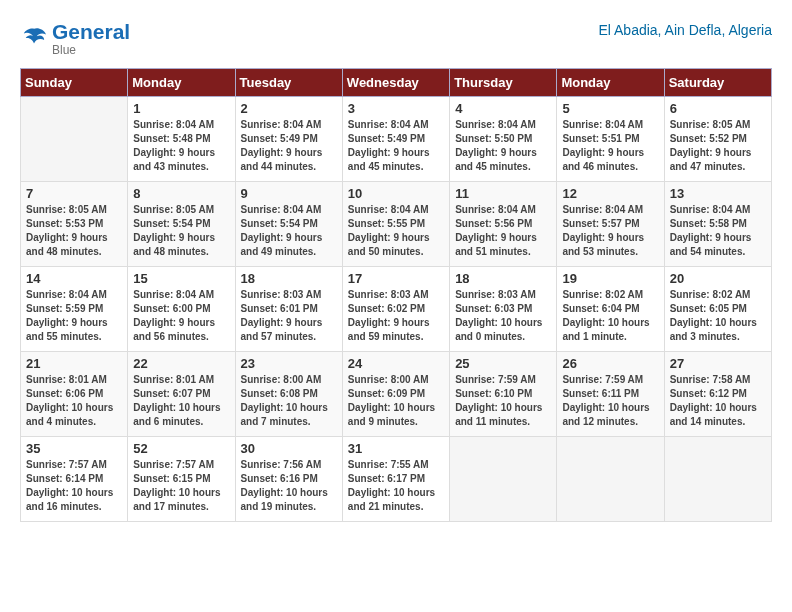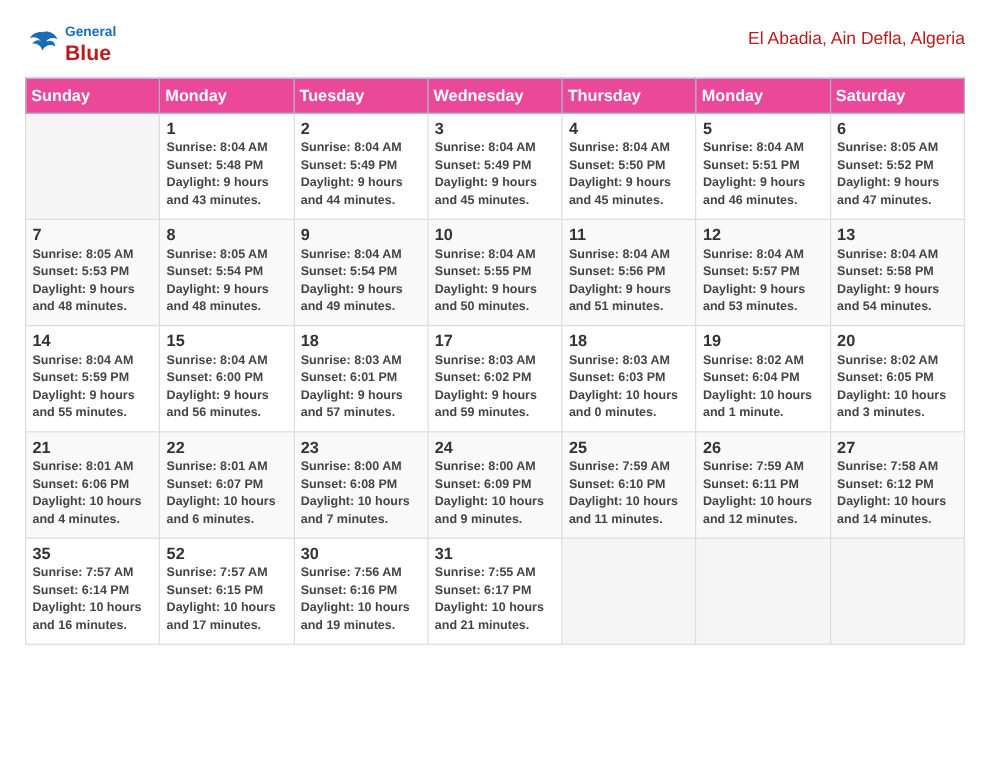--- a/index.html
+++ b/index.html
@@ -29,30 +29,30 @@
       text-align: right;
     }
     .month-title {
       font-size: 36px;
       font-weight: normal;
       color: #333;
       line-height: 1;
     }
     .location {
       font-size: 14px;
-      color: #b91c1c;
+      color: #0369a1;
       margin-top: 2px;
     }
     table {
       width: 100%;
       border-collapse: collapse;
       border: 1px solid #ccc;
     }
     thead tr {
-      background-color: #ec4899;
+      background-color: #7f1d1d;
       color: #fff;
     }
     thead th {
       padding: 6px 4px;
       font-size: 13px;
       font-weight: bold;
       text-align: left;
       border: 1px solid #aac;
     }
     tbody tr {
@@ -91,22 +91,22 @@
   </style>
 </head>
 <body>
 
 <div class="header">
   <div class="logo">
     <svg class="logo-bird" viewBox="0 0 30 26" xmlns="http://www.w3.org/2000/svg">
       <path d="M15 2 C18 0, 26 2, 28 8 C24 6, 20 7, 18 10 C22 8, 26 10, 26 14 C22 12, 17 13, 15 18 C14 14, 10 11, 6 12 C8 9, 12 8, 14 10 C12 7, 8 5, 4 7 C6 3, 12 1, 15 2Z" fill="#1a6db5"></path>
     </svg>
     <div style="line-height:1.15">
-      <div style="font-size:11px;font-weight:bold;color:#1a6db5;">General</div>
-      <div style="font-size:17px;font-weight:bold;color:#b91c1c;">Blue</div>
+      <div style="font-size:21px;font-weight:bold;color:#1a6db5;">General</div>
+      <div style="font-size:12px;font-weight:normal;color:#737373;">Blue</div>
     </div>
   </div>
   <div class="title-block">
     <div class="location">El Abadia, Ain Defla, Algeria</div>
   </div>
 </div>
 
 <table>
   <thead>
     <tr>

